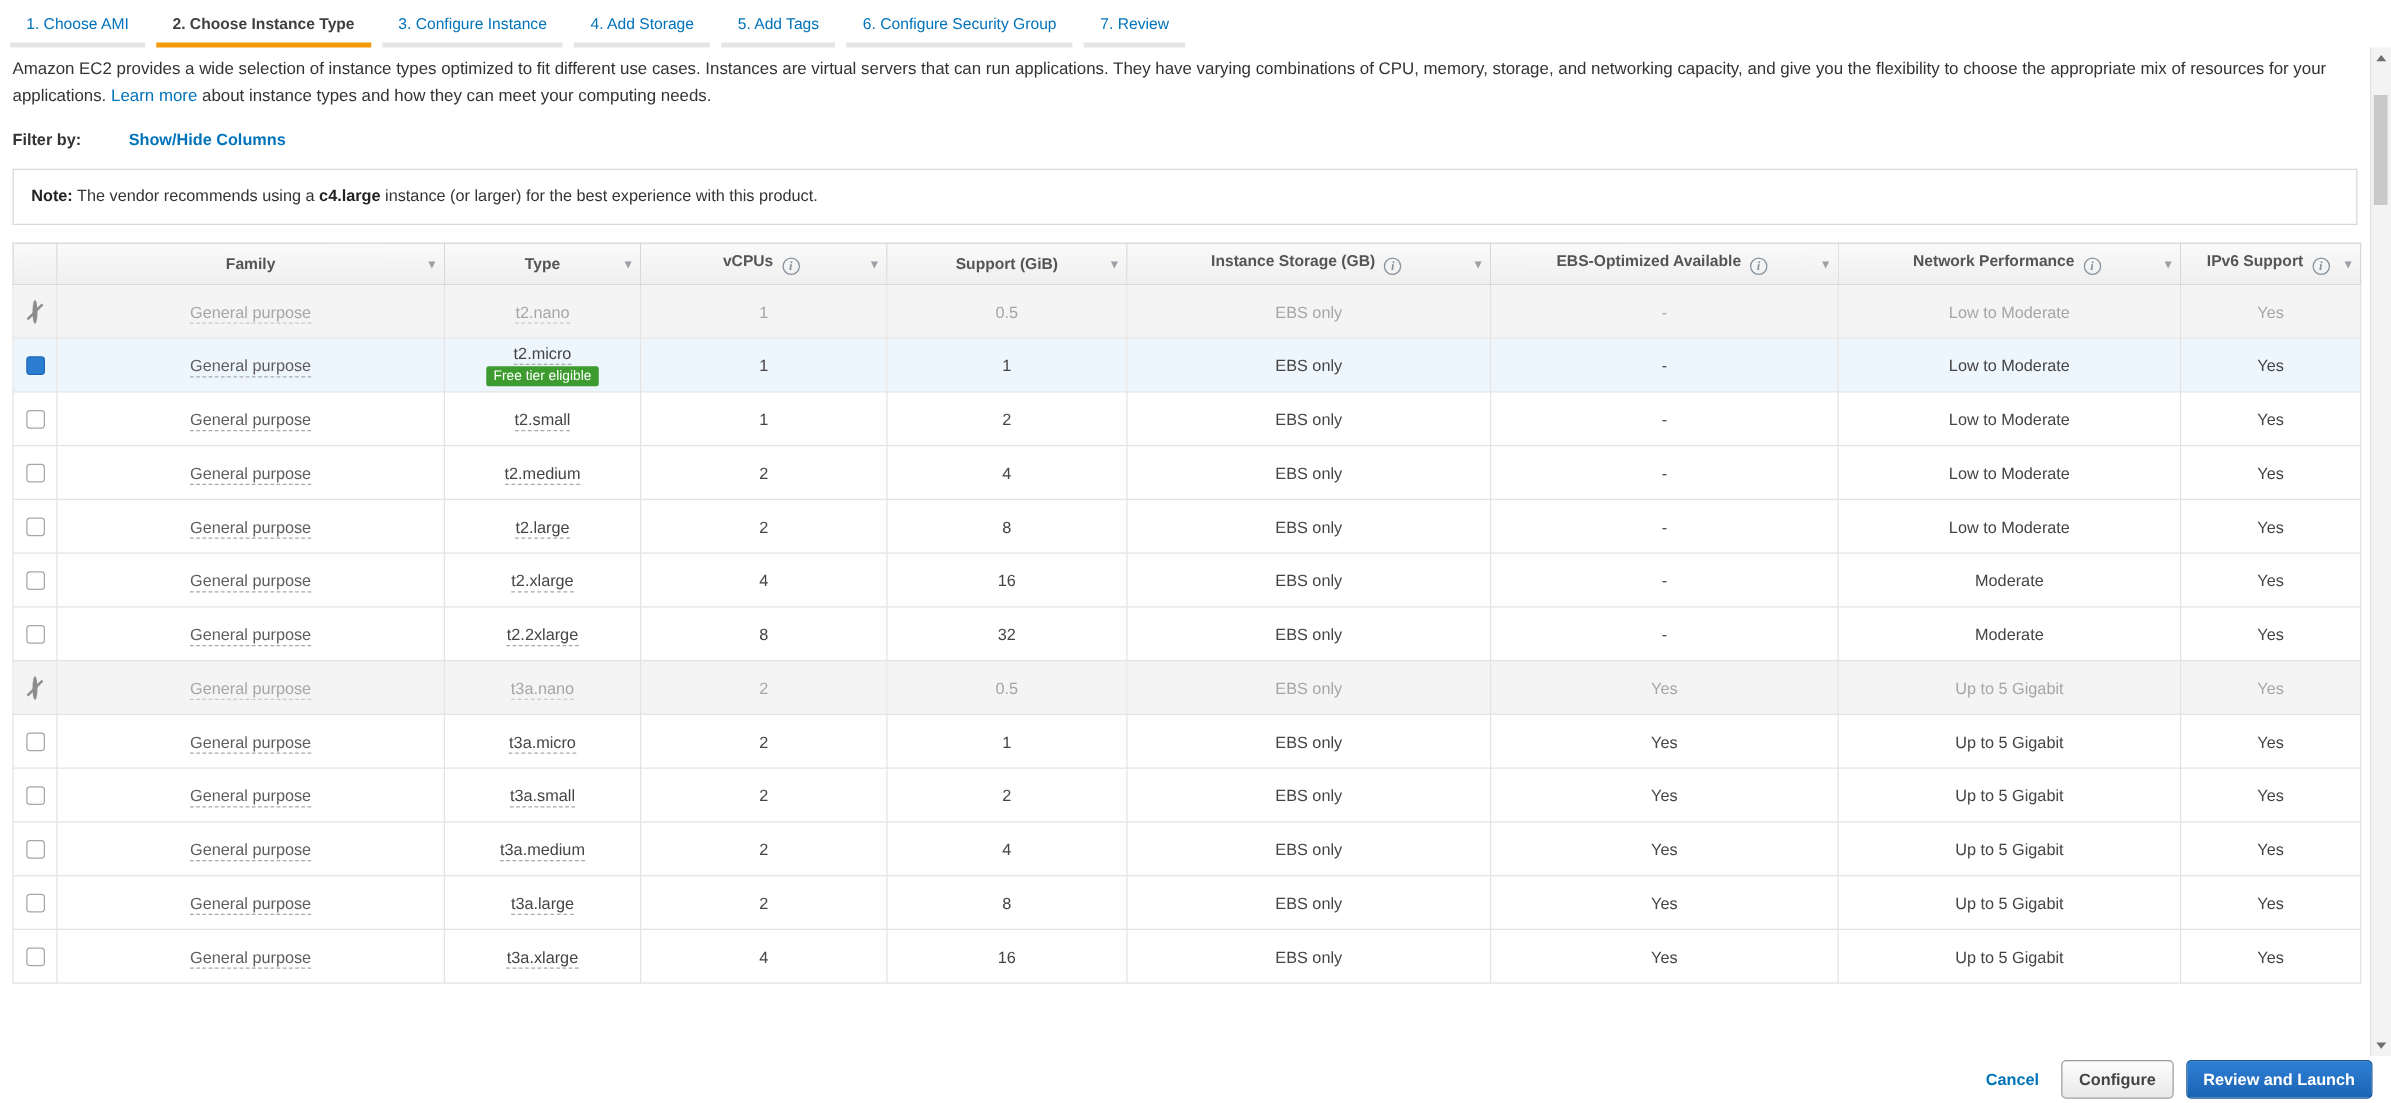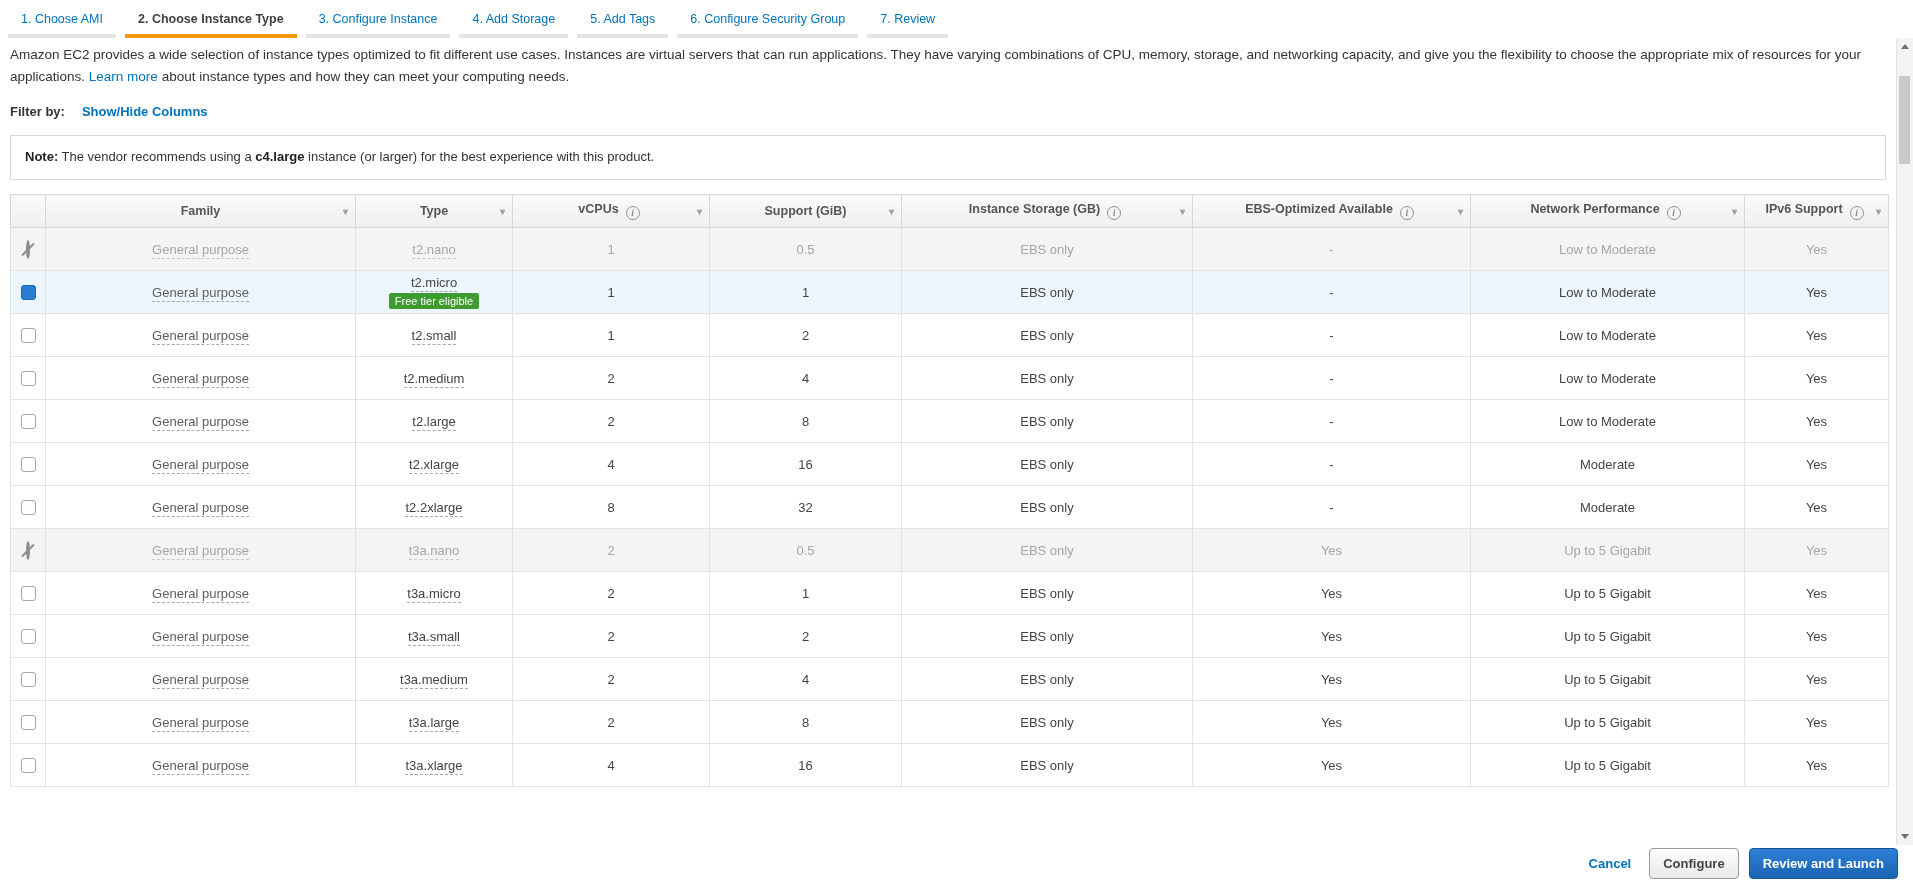--- a/index.html
+++ b/index.html
@@ -18,21 +18,21 @@
     border-bottom: 4px solid #e5e5e5; cursor: pointer; white-space: nowrap;
   }
   .tab.active { color: #3f3f3f; font-weight: bold; border-bottom-color: var(--c-orange); }
   
   .content { position: absolute; top: 38px; left: 0; right: 17px; bottom: 37px; overflow: hidden; padding: 6px 10px 0 10px; }
   .page-title { font-size: 21px; font-weight: 400; color: #434343; margin: 2px 0 6px; }
   .desc { font-size: 13.5px; line-height: 1.6; color: #333; max-width: 1880px; }
   .link { color: var(--c-link); cursor: pointer; text-decoration: none; }
   
   .filterbar { margin-top: 17px; display: flex; align-items: center; }
-  .flabel { font-weight: bold; font-size: 13px; color: #333; margin-right: 17px; }
+  .flabel { font-weight: bold; font-size: 13px; color: #333; margin-right: 38px; }
   .dropdown {
     display: inline-flex; align-items: center; background: linear-gradient(#fcfcfc,#efefef);
     border: 1px solid #b6b6b6; border-radius: 5px; padding: 7px 13px; font-weight: bold;
     font-size: 13px; color: #444; margin-right: 28px; cursor: pointer; white-space: nowrap;
   }
   .chev { width: 7px; height: 7px; border-right: 2px solid #3e4b5b; border-bottom: 2px solid #3e4b5b;
     transform: rotate(45deg); margin-left: 22px; margin-top: -4px; }
   .showhide { color: var(--c-link); font-weight: bold; font-size: 13px; cursor: pointer; }
   
   .infobox { margin-top: 16px; border: 1px solid #d9d9d9; background: #fff; padding: 13px 14px 15px; font-size: 13px; color: #333; }

